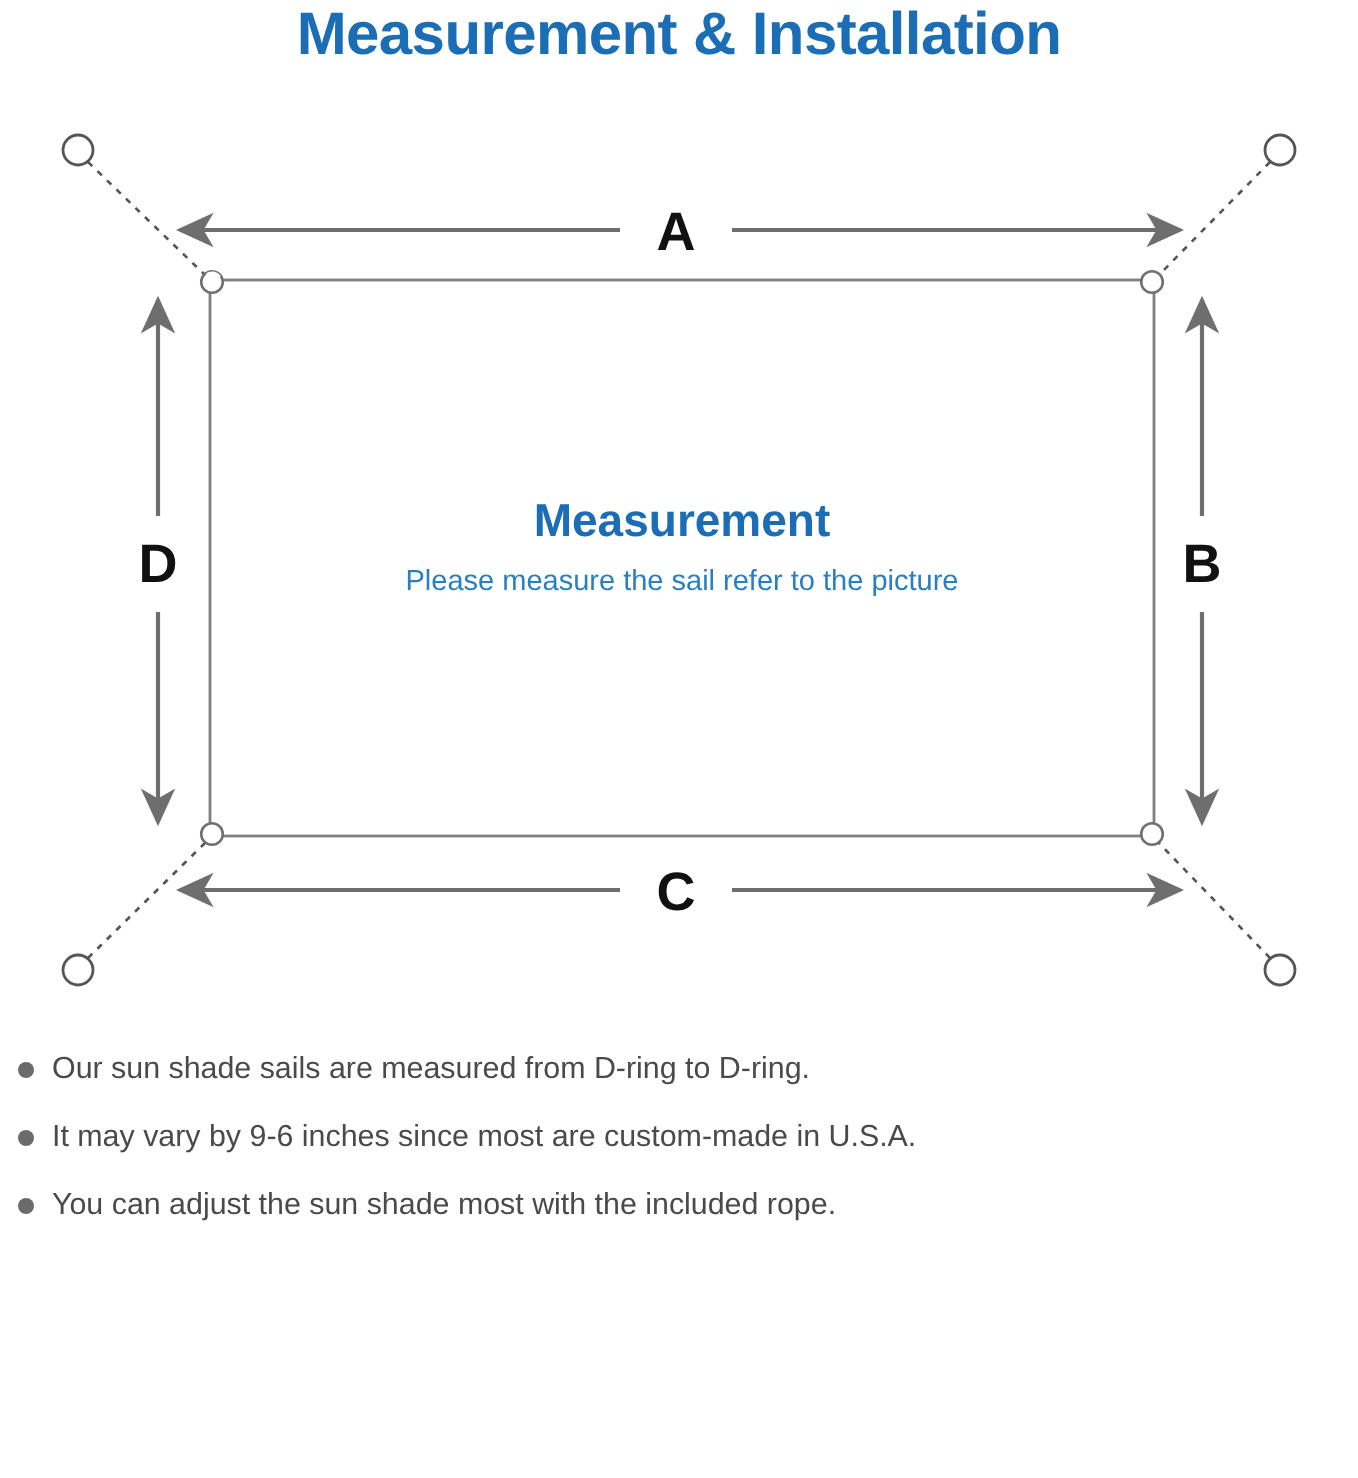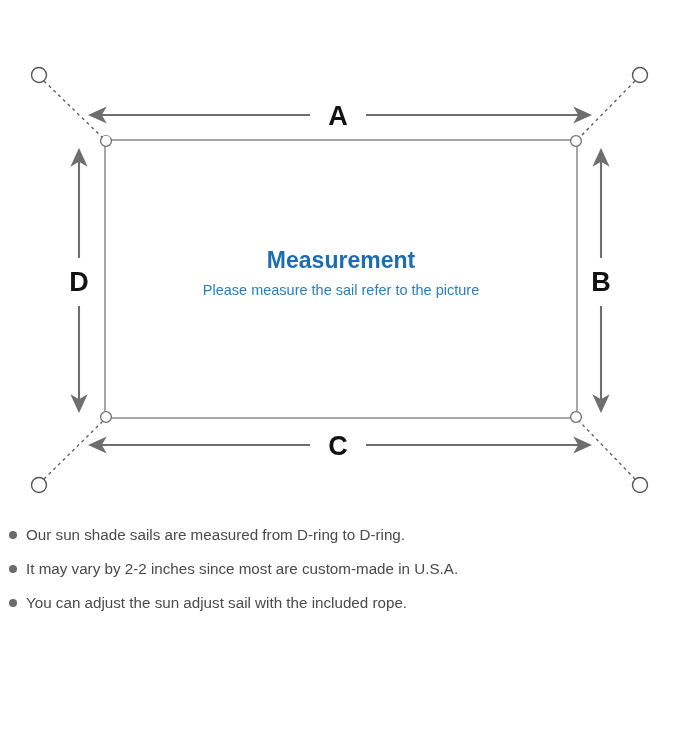--- a/index.html
+++ b/index.html
@@ -84,20 +84,21 @@
     border-radius: 50%;
     background: #6b6b6b;
     display: block;
   }
 </style>
 </head>
 <body>
 
 <div id="page">
 
+  <div class="title">Measurement &amp; Installation</div>
 
   <svg id="diagram" viewBox="0 0 679 470">
     <defs>
       <marker id="arrowhead" markerWidth="9" markerHeight="9" refX="8" refY="4.5" orient="auto" markerUnits="strokeWidth">
         <path d="M0,0.4 L9,4.5 L0,8.6 L2.4,4.5 Z" fill="#6e6e6e"></path>
       </marker>
     </defs>
 
     <g>
       <line x1="44" y1="35" x2="103" y2="92" stroke="#555555" stroke-width="1.3" stroke-dasharray="3,3.6"></line>
@@ -150,17 +151,17 @@
     </g>
 
     <g>
       <text class="center-title" x="341" y="222" text-anchor="middle">Measurement</text>
       <text class="center-sub" x="341" y="249" text-anchor="middle">Please measure the sail refer to the picture</text>
     </g>
   </svg>
 
   <ul id="notes">
     <li><span class="bullet-dot"></span><span>Our sun shade sails are measured from D-ring to D-ring.</span></li>
-    <li><span class="bullet-dot"></span><span>It may vary by 2-2 inches since most are custom-made in U.S.A.</span></li>
-    <li><span class="bullet-dot"></span><span>You can adjust the sun adjust sail with the included rope.</span></li>
+    <li><span class="bullet-dot"></span><span>It may vary by 9-6 inches since most are custom-made in U.S.A.</span></li>
+    <li><span class="bullet-dot"></span><span>You can adjust the sun shade most with the included rope.</span></li>
   </ul>
 
 </div>
 
 </body></html>

